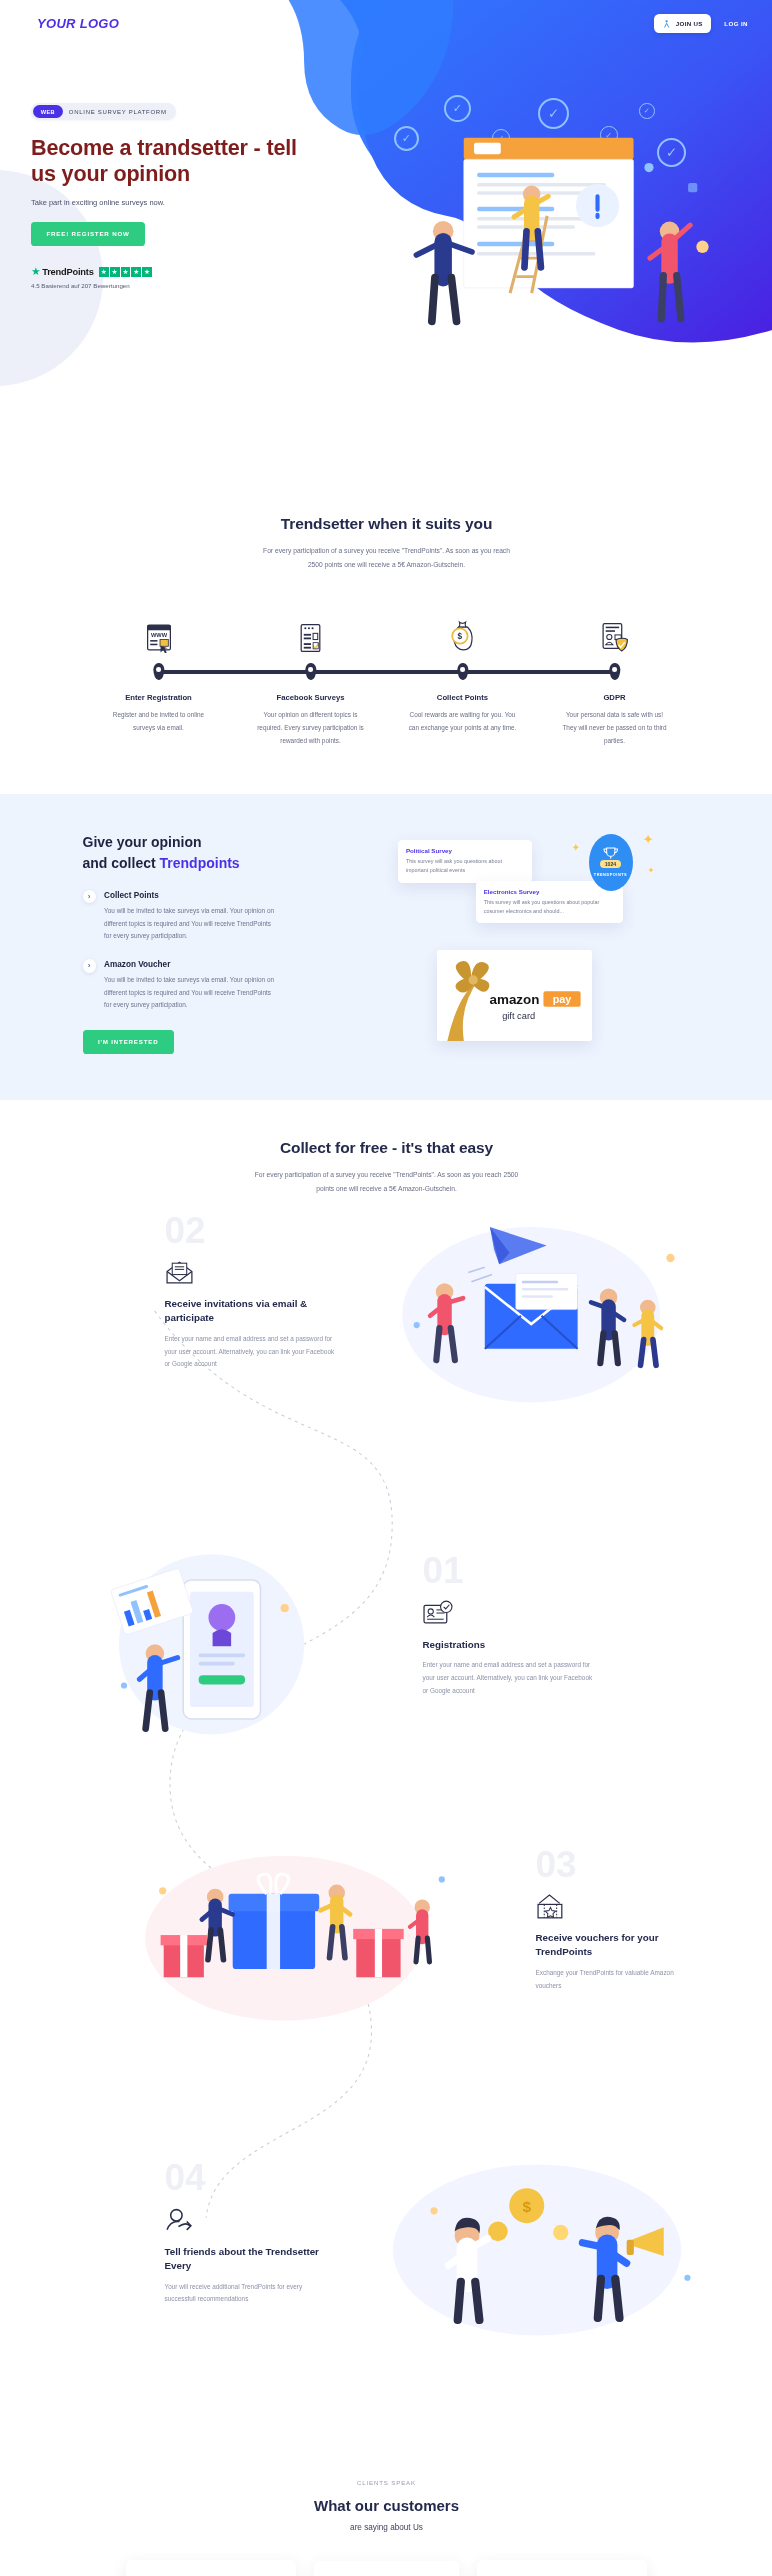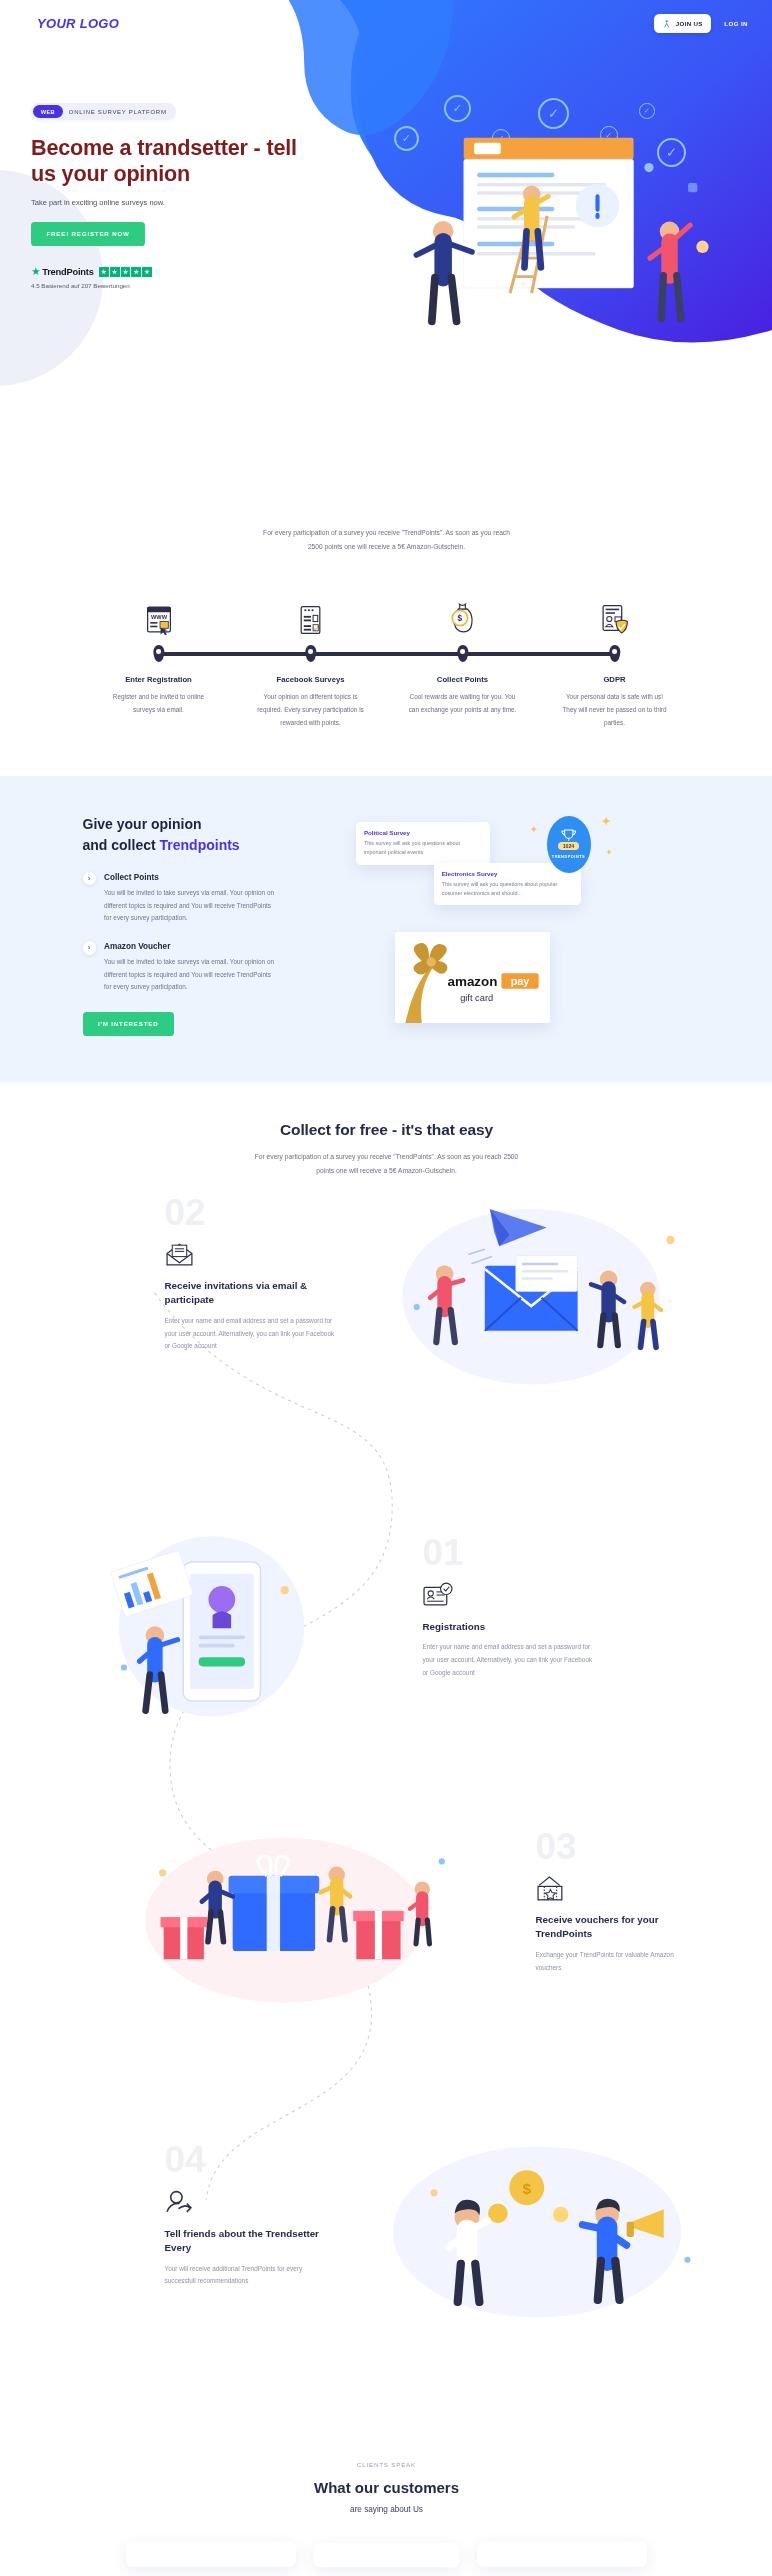--- a/index.html
+++ b/index.html
@@ -89,21 +89,21 @@
   .tl-line{ position:absolute; left:12.5%; right:12.5%; top:10.3px; height:3.6px; background:#2b2f4a;}
   .tl-dot{ position:absolute; top:3.1px; width:11.3px; height:17.5px; background:#2b2f4a;
            border-radius:5.7px 5.7px 5.7px 5.7px/ 7.2px 7.2px 11.3px 11.3px; transform:translateX(-50%);}
   .tl-dot:after{ content:''; position:absolute; left:50%; top:4.6px; transform:translateX(-50%);
            width:4.6px; height:4.6px; border-radius:50%; background:#fff;}
   .step-name{ margin-top:7.2px; font-size:7.7px; font-weight:700; color:#242a4d;}
   .step-txt{ margin:7.2px auto 0; font-size:6.4px; color:#6a6e87; line-height:2; width:111px;}
 
   
   .sec-opinion{ background:#eef4fe; padding:38px 0 46px; position:relative; overflow:hidden;}
-  .opinion-grid{ display:flex;}
+  .opinion-grid{ display:flex;gap:42px;}
   .op-left{ width:268px;}
   h2.op-title{ font-size:14px; font-weight:800; color:#1e2340; line-height:1.5;}
   h2.op-title .accent{ color:#4b30e8;}
   .op-item{ margin-top:17.5px; position:relative; padding-left:21.6px;}
   .op-chev{ position:absolute; left:0; top:-1px; width:13.4px; height:13.4px; border-radius:50%;
       background:#fff; box-shadow:0 1px 4.1px rgba(20,40,120,.12); display:flex;
       align-items:center; justify-content:center; color:#2f49c7; font-size:6.7px; font-weight:700;}
   .op-h{ font-size:8.2px; font-weight:600; color:#20243f;}
   .op-p{ margin-top:5.2px; font-size:6.4px; color:#6f748d; line-height:1.95; width:170px;}
   .btn-interested{ margin-top:18.5px;}
@@ -252,20 +252,21 @@
             <i>★</i>
             <i>★</i>
         </div>
       </div>
       <div class="trust-note">4.5 Basierend auf 207 Bewertungen</div>
     </div>
   </section>
 
   <section class="sec-steps">
     <div class="container">
+      <h2 class="sec-title">Trendsetter when it suits you</h2>
       <div class="sec-sub">
         <div>For every participation of a survey you receive "TrendPoints". As soon as you reach</div>
         <div>2500 points one will receive a 5€ Amazon-Gutschein.</div>
       </div>
 
       <div class="steps">
         <div class="step">
           <div class="step-ico">
             <svg width="28" height="30" viewBox="0 0 54 58">
                 <rect x="5" y="4" width="44" height="48" rx="3" fill="#fff" stroke="#2b2f4a" stroke-width="2.4"></rect>

